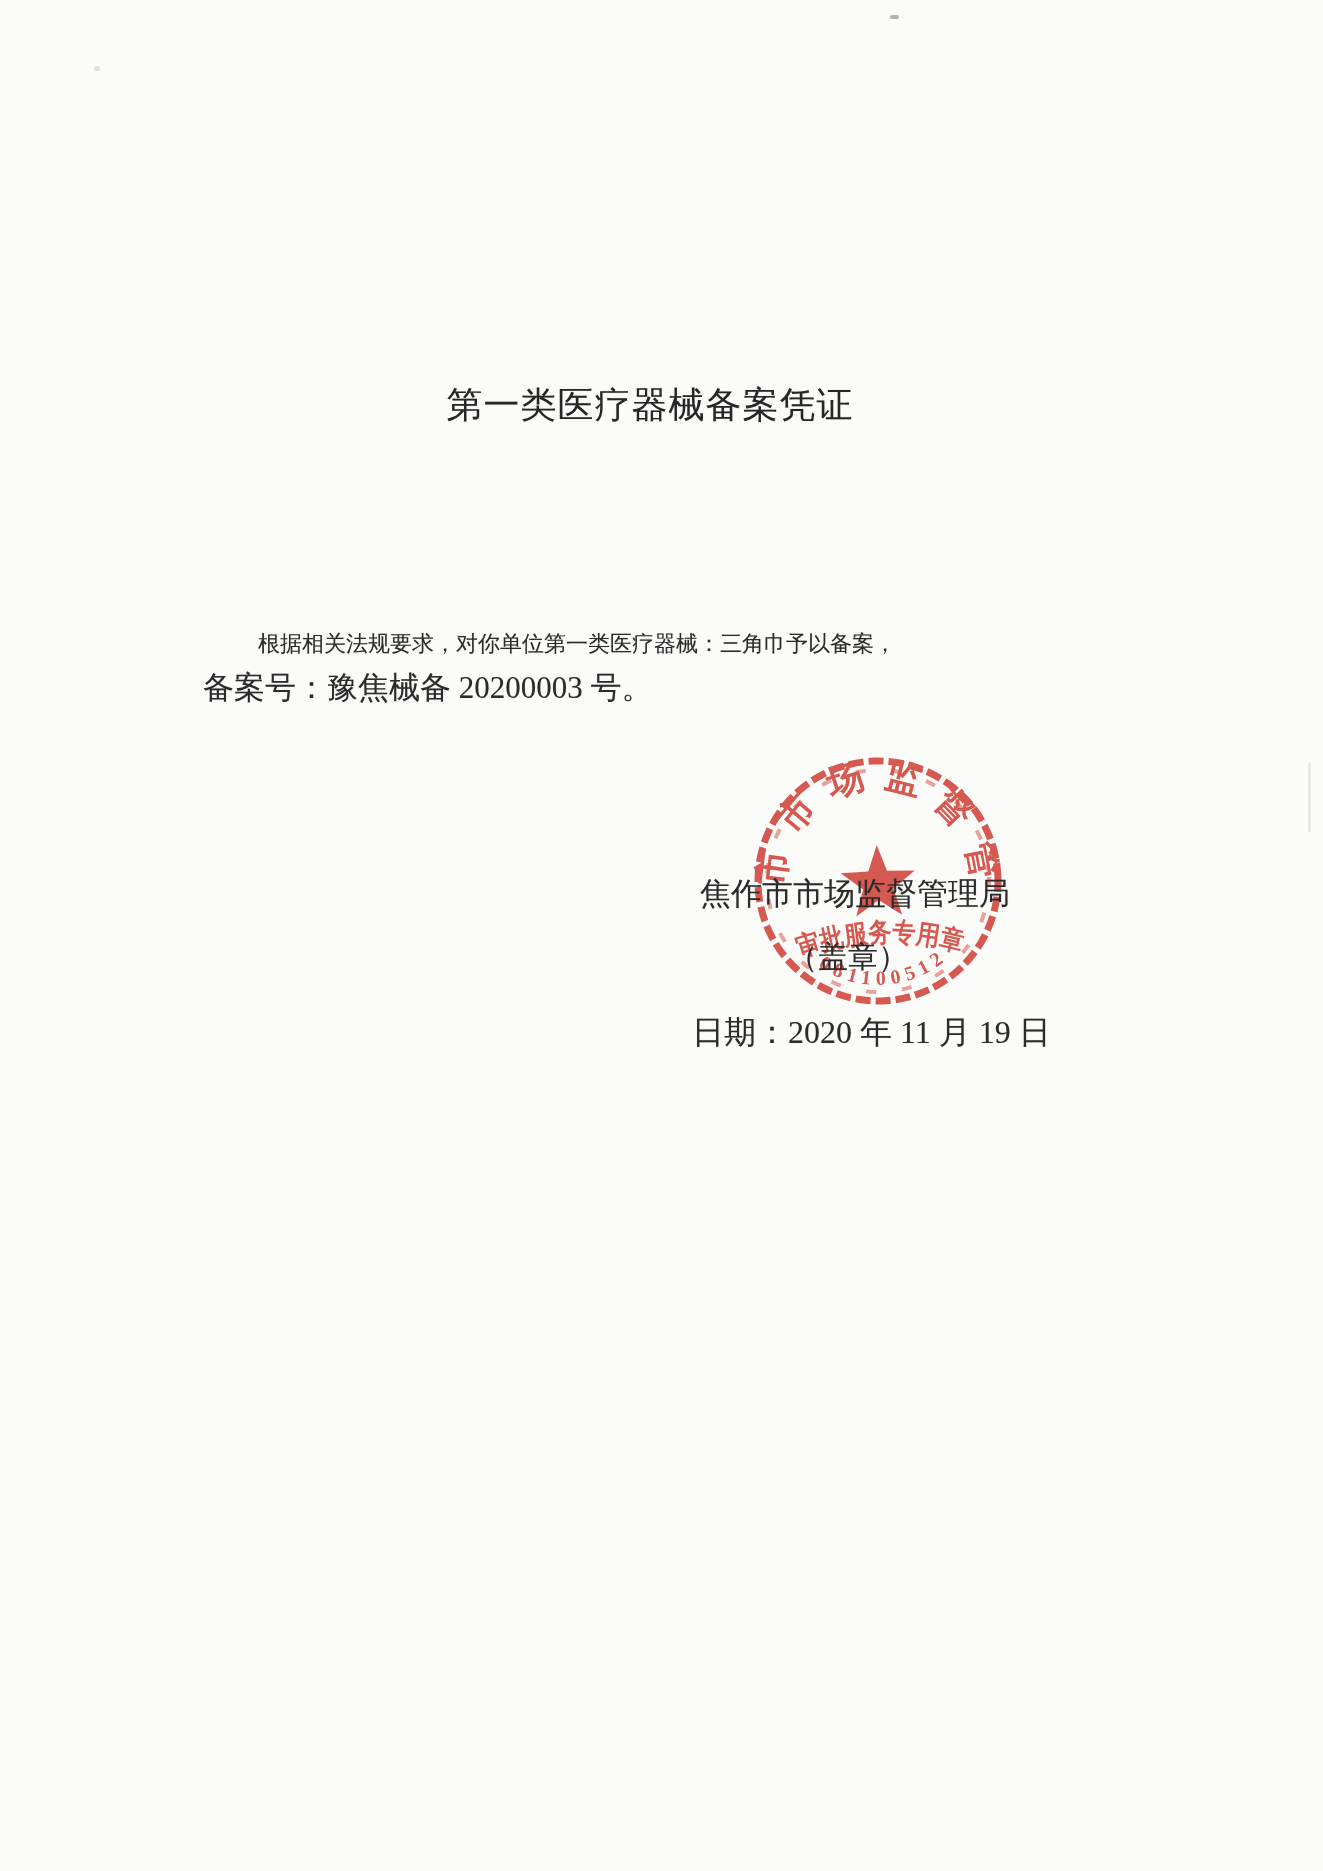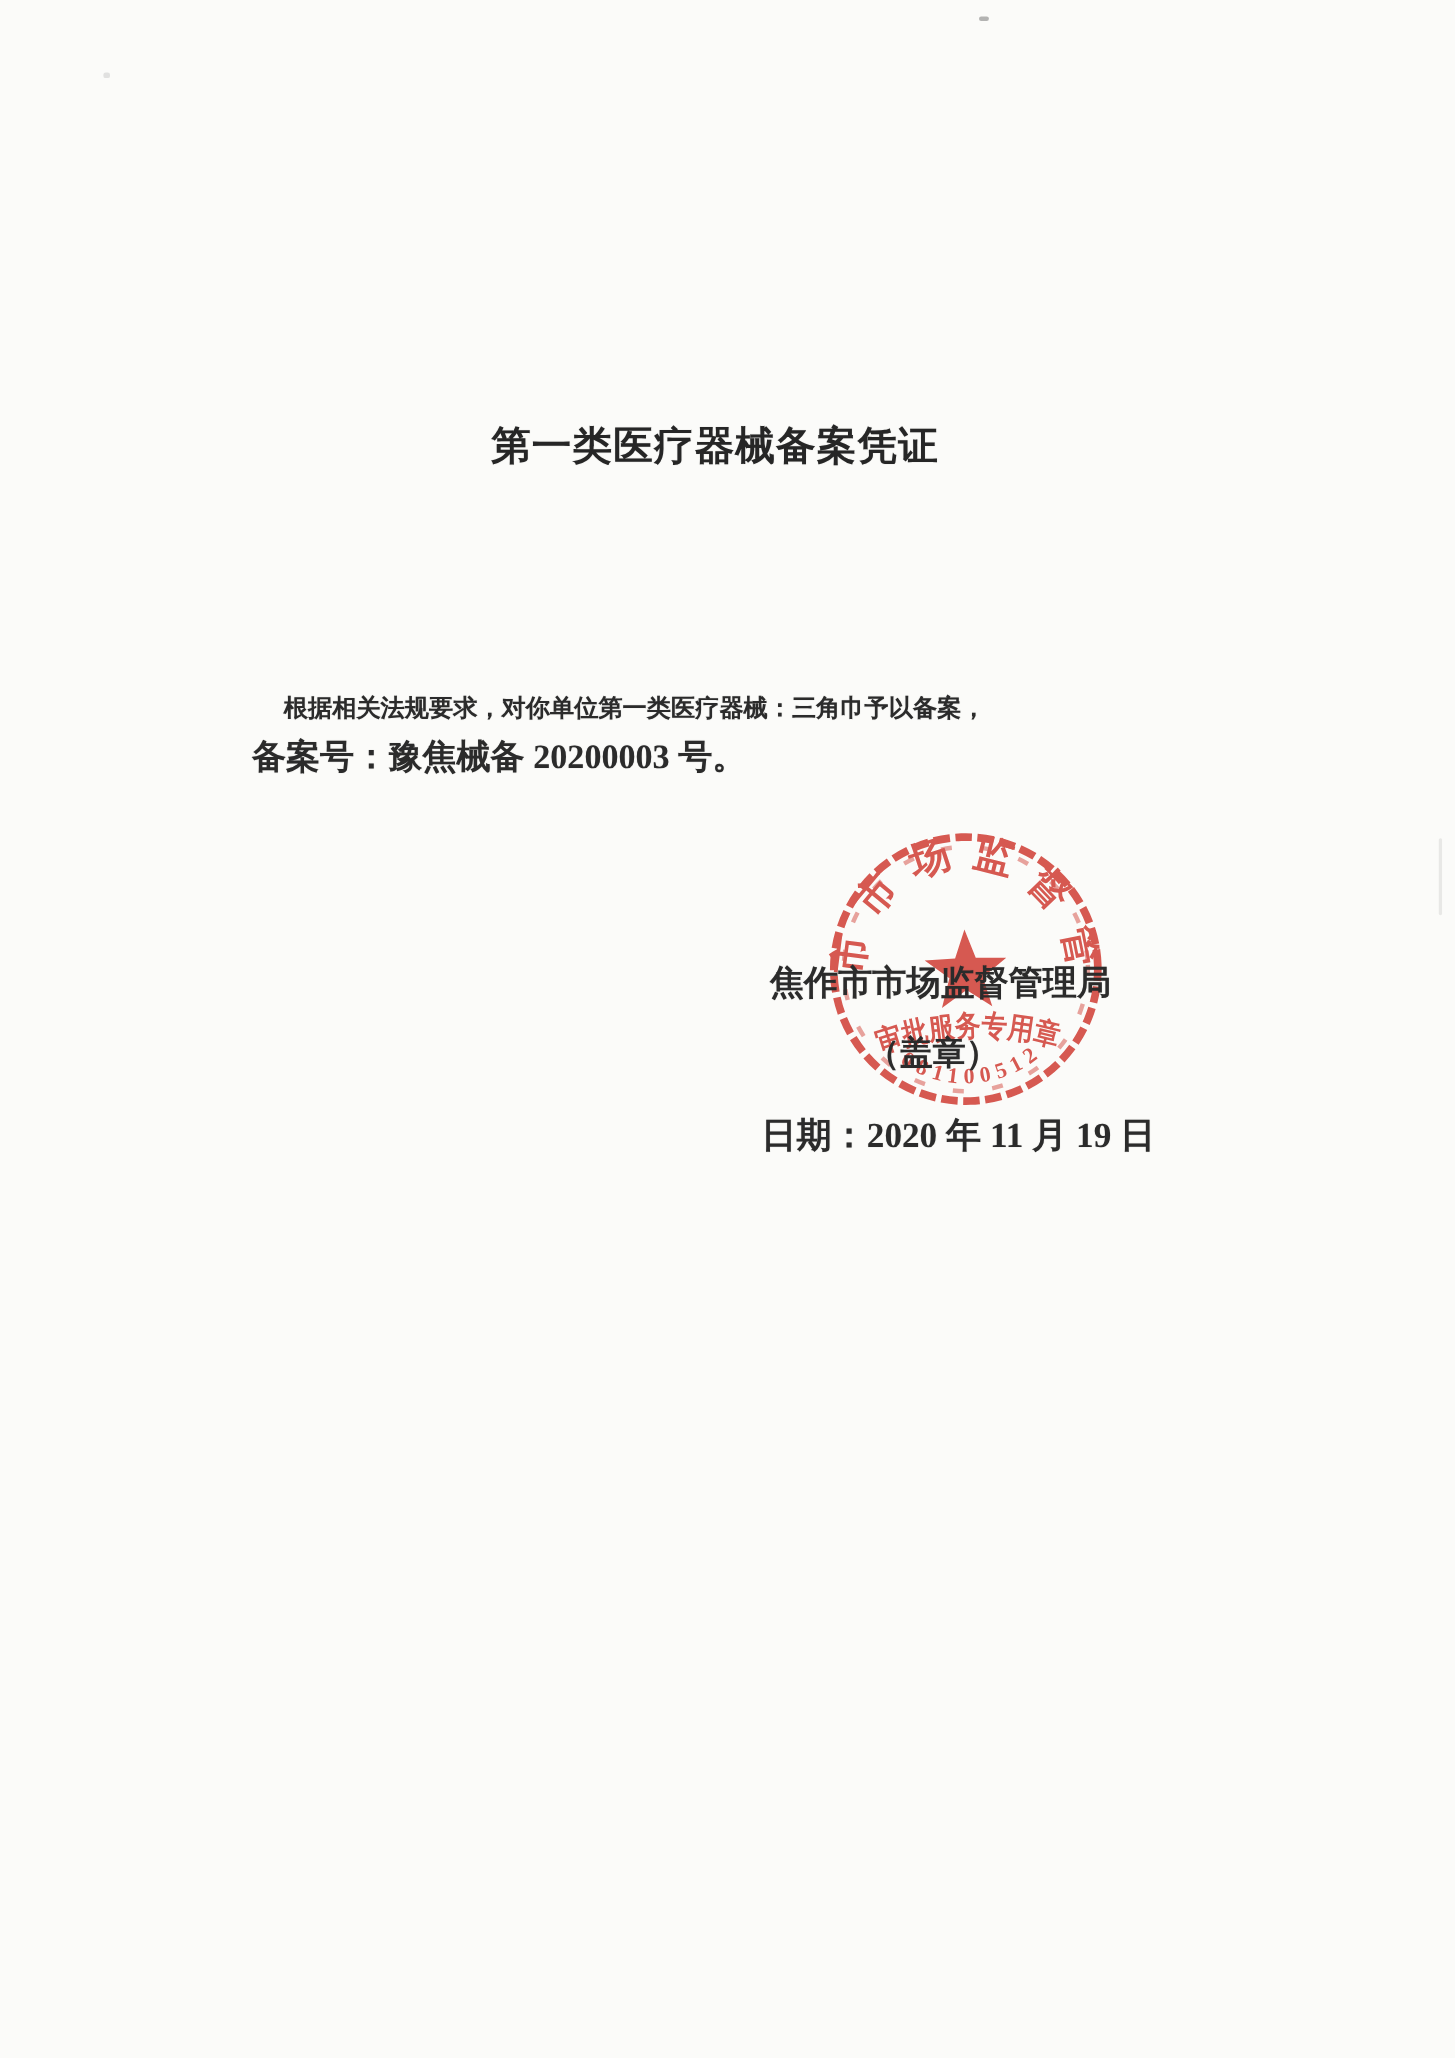--- a/index.html
+++ b/index.html
@@ -15,21 +15,20 @@
     background: #fbfbf9;
     overflow: hidden;
     font-family: "Liberation Serif", "DejaVu Serif", serif;
     color: #2b2b2b;
   }
   .txt {
     position: absolute;
     white-space: nowrap;
     text-shadow: 0 0 1px rgba(40,40,40,0.28);
     z-index: 3;
-    font-weight: bold;
   }
   .doc-title {
     top: 381px;
     left: 0;
     width: 1300px;
     text-align: center;
     font-size: 36px;
     letter-spacing: 1px;
     color: #262626;
   }
@@ -40,21 +39,20 @@
   }
   .body-line1 {
     top: 629px;
     left: 258px;
     font-size: 22px;
   }
   .body-line2 {
     top: 667px;
     left: 203px;
     font-size: 31px;
-    margin-left: 26px;
   }
   .issuer {
     top: 873px;
     left: 700px;
     font-size: 31px;
   }
   .seal-note {
     top: 937px;
     left: 788px;
     font-size: 30px;

